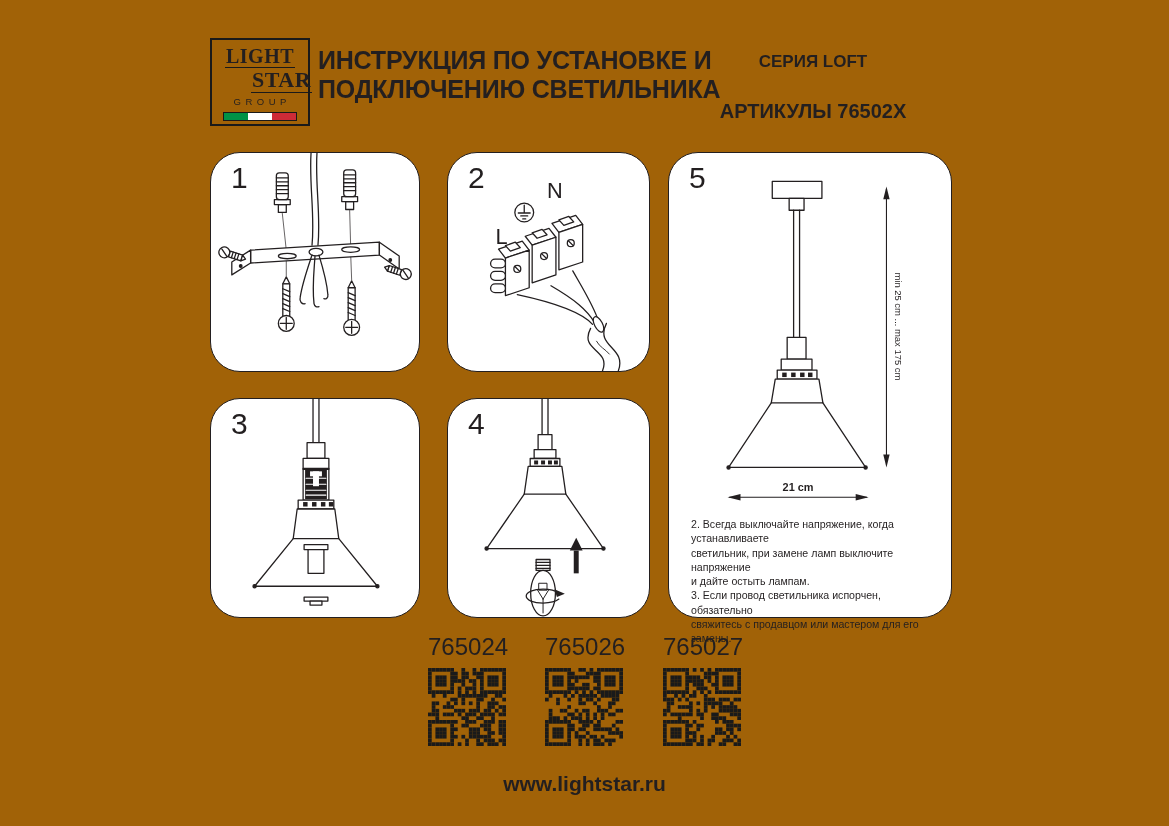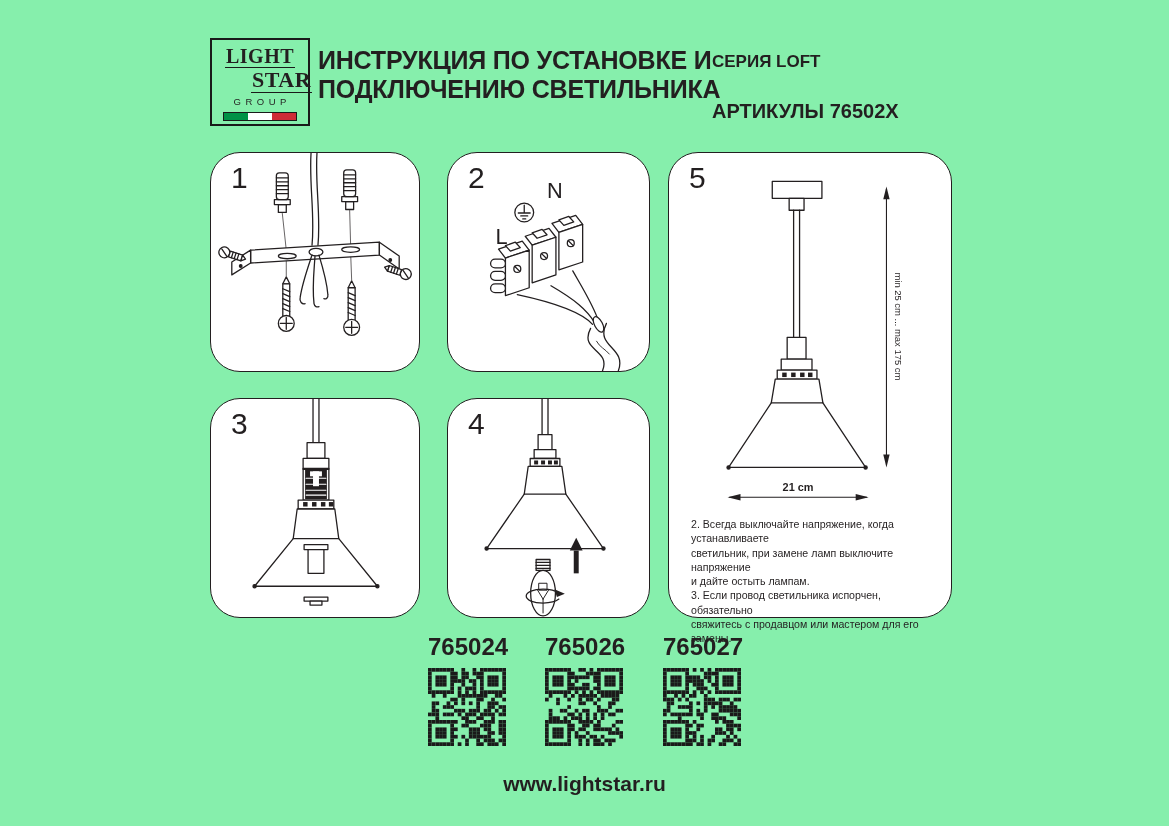--- a/index.html
+++ b/index.html
@@ -1,48 +1,48 @@
 <!DOCTYPE html>
 <html><head>
 <meta charset="utf-8">
 <style>
   html,body{margin:0;padding:0;background:#fff;}
-  .page{position:relative;width:1169px;height:826px;background:#86efac;
+  .page{position:relative;width:1169px;height:826px;background:#a16207;
         font-family:"Liberation Sans",sans-serif;color:#231f20;overflow:hidden;}
 
   
   .logo-box{position:absolute;left:210px;top:38px;width:100px;height:88px;
             border:2px solid #1a1a1a;box-sizing:border-box;display:flex;
             flex-direction:column;align-items:center;justify-content:center;padding-top:2px;}
   .logo-word{font-family:"Liberation Serif",serif;font-weight:700;line-height:1;
              border-bottom:1.5px solid #1a1a1a;padding:0 1px 1px 1px;letter-spacing:0.5px;}
   .logo-light{font-size:20px;}
   .logo-star{font-size:22px;margin-top:1px;margin-left:43px;}
   .logo-group{font-size:9.5px;letter-spacing:4.5px;margin:3px 0 0 4.5px;}
   .logo-flag{display:flex;width:72px;height:7px;border:1px solid #1a1a1a;margin-top:5px;box-sizing:content-box;}
   .logo-flag span{flex:1;}
 
   
   .title{position:absolute;left:318px;top:46px;font-size:25px;font-weight:700;
          line-height:29px;letter-spacing:-0.2px;}
-  .series-block{position:absolute;left:712px;top:52px;width:202px;text-align:left;}
+  .series-block{position:absolute;left:712px;top:52px;width:202px;text-align:center;}
   .series{font-size:17px;font-weight:700;}
   .articles-label{font-size:20px;font-weight:700;margin-top:28px;}
 
   
   .panel{position:absolute;border:1.5px solid #231f20;border-radius:30px;box-sizing:border-box;background:#fff;}
   .pnum{position:absolute;left:20px;top:10px;font-size:30px;line-height:1;z-index:2;}
   svg.draw{position:absolute;left:0;top:0;width:100%;height:100%;}
   svg.draw text{fill:#231f20;stroke:none;font-family:"Liberation Sans",sans-serif;}
 
   .notes{position:absolute;left:22px;top:364px;width:254px;font-size:10.6px;line-height:14.3px;}
 
   
   .art-col{position:absolute;top:634px;width:78px;text-align:center;}
-  .art-num{font-size:24px;font-weight:700;line-height:1.1;text-align:right;}
+  .art-num{font-size:24px;font-weight:400;line-height:1.1;text-align:right;}
   svg.qr{width:78px;height:78px;margin-top:8px;display:block;}
 
   .website{position:absolute;left:0;top:772px;width:100%;text-align:center;
            font-size:21px;font-weight:700;}
 </style>
 </head>
 <body>
 
 <div class="page">
 

